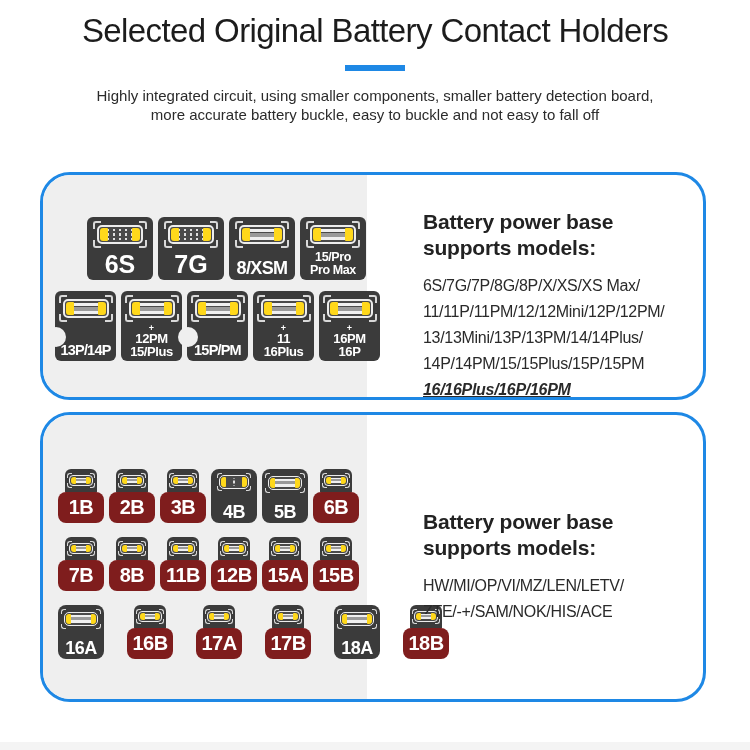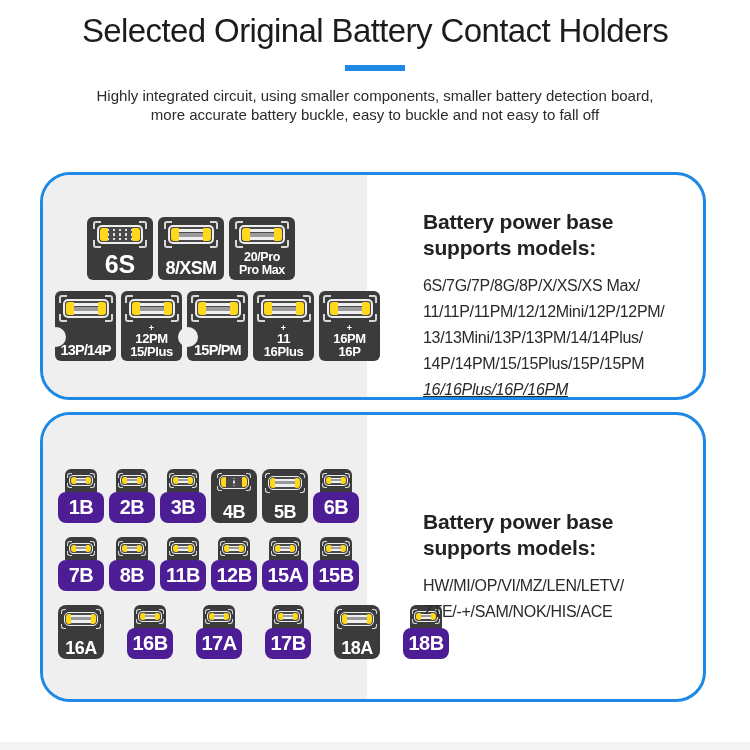--- a/index.html
+++ b/index.html
@@ -38,21 +38,21 @@
     justify-content:space-between;padding:4px 0 3px;
   }
   .r1a .tile.flat{width:66px;height:56px;}
   .r1b .tile.flat{width:61px;height:63px;}
   .tile.tee{width:46px;height:54px;background:transparent;}
   .tile.tee .head{
     width:32px;height:23px;margin:0 auto;background:#3b3b3b;border-radius:6px 6px 0 0;
     display:flex;align-items:center;justify-content:center;
   }
   .tile.tee .base{
-    width:46px;height:31px;background:#4c1d95;border-radius:8px;
+    width:46px;height:31px;background:#7f1d1d;border-radius:8px;
     display:flex;align-items:center;justify-content:center;
   }
   .tile.square{
     width:46px;height:54px;border-radius:8px;display:flex;flex-direction:column;
     align-items:center;justify-content:space-between;padding:4px 8px 2px;box-sizing:border-box;
   }
   .notch{position:absolute;left:-9px;bottom:14px;width:20px;height:20px;border-radius:50%;background:#efefef;z-index:2;}
   
   .lbl{text-align:center;font-weight:bold;line-height:1.02;}
   .lbl .line{white-space:nowrap;}
@@ -95,21 +95,21 @@
     background-image:radial-gradient(#e0e0e0 1.3px,transparent 1.5px);
     background-size:6px 5px;background-position:center;
   }
   
   .textcol{position:absolute;left:380px;}
   .tc1{top:34px;}
   .tc2{top:94px;}
   .heading{font-size:21px;font-weight:bold;color:#222;line-height:26px;margin-bottom:12px;letter-spacing:-0.2px;}
   .models .mline{font-size:16px;color:#2a2a2a;line-height:26px;letter-spacing:-0.3px;}
   .highlight{
-    font-size:16px;color:#2a2a2a;font-weight:normal;font-style:italic;
+    font-size:16px;color:#2a2a2a;font-weight:bold;font-style:italic;
     text-decoration:underline;line-height:26px;letter-spacing:-0.3px;
   }
   .bottomstrip{position:absolute;left:0;right:0;bottom:0;height:8px;background:#f4f4f4;}
 </style>
 </head>
 <body>
 
 <div class="header">
   <div class="title">Selected Original Battery Contact Holders</div>
   <div class="accentbar"></div>
@@ -132,20 +132,36 @@
               <div class="cap left"></div>
               <div class="cap right"></div>
               <div class="dotsmid"></div>
             </div>
           </div>
           <div class="lbl xl">
             <div class="line">6S</div>
           </div>
         </div>
         <div class="tile flat">
+          <div class="conn dots">
+            <div class="corner tl"></div>
+            <div class="corner tr"></div>
+            <div class="corner bl"></div>
+            <div class="corner br"></div>
+            <div class="cbody">
+              <div class="cap left"></div>
+              <div class="cap right"></div>
+              <div class="dotsmid"></div>
+            </div>
+          </div>
+          <div class="lbl xl">
+            <div class="line">7G</div>
+          </div>
+        </div>
+        <div class="tile flat">
           <div class="conn long">
             <div class="corner tl"></div>
             <div class="corner tr"></div>
             <div class="corner bl"></div>
             <div class="corner br"></div>
             <div class="cbody">
               <div class="cap left"></div>
               <div class="cap right"></div>
               <div class="stripe s1"></div>
               <div class="stripe s2"></div>
@@ -164,21 +180,21 @@
             <div class="corner br"></div>
             <div class="cbody">
               <div class="cap left"></div>
               <div class="cap right"></div>
               <div class="stripe s1"></div>
               <div class="stripe s2"></div>
               <div class="stripe s3"></div>
             </div>
           </div>
           <div class="lbl sm2">
-            <div class="line">20/Pro</div>
+            <div class="line">15/Pro</div>
             <div class="line">Pro Max</div>
           </div>
         </div>
       </div>
     <div class="trow r1b">
         <div class="tile flat">
           <div class="notch"></div>
           <div class="conn long">
             <div class="corner tl"></div>
             <div class="corner tr"></div>

